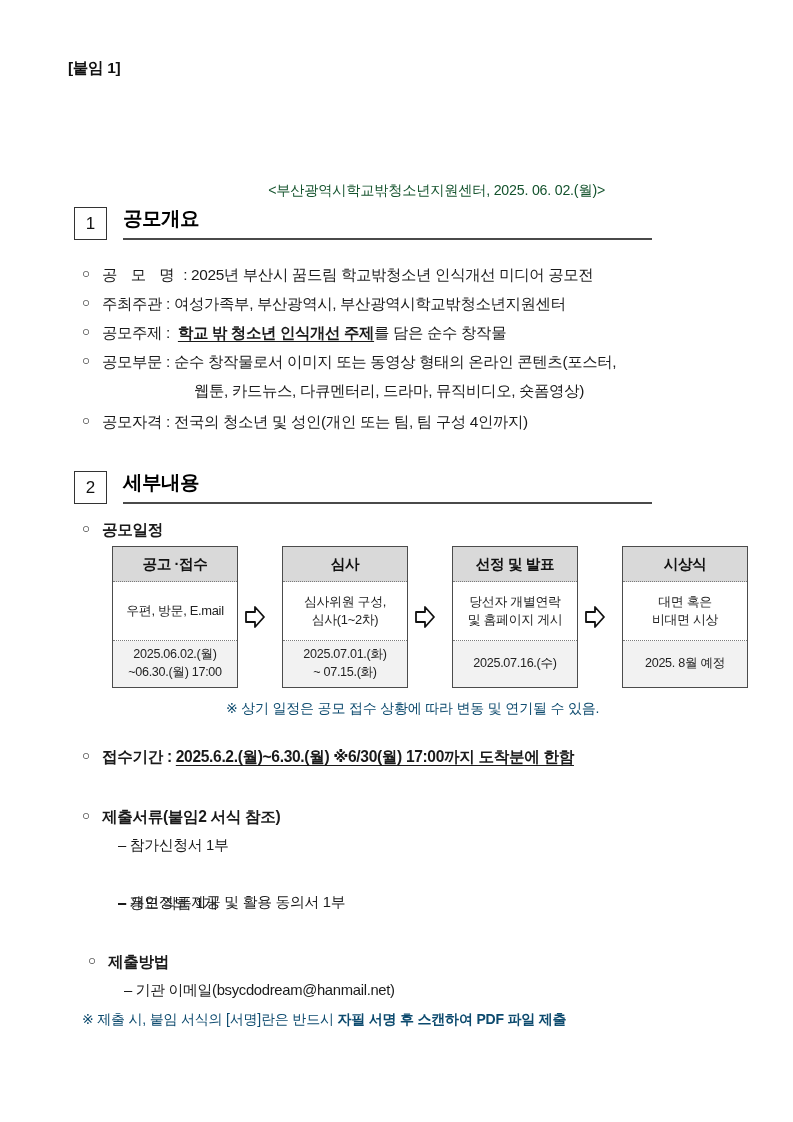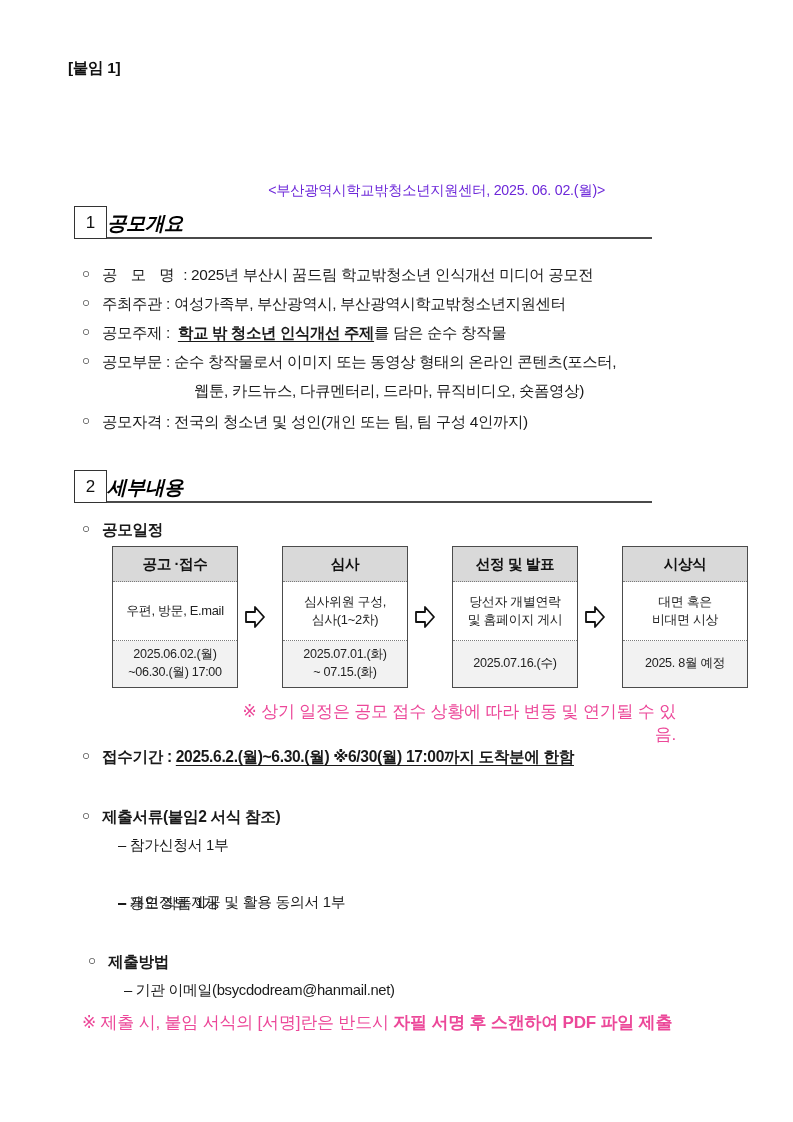--- a/index.html
+++ b/index.html
@@ -64,21 +64,21 @@
     white-space: nowrap;
   }
 
   
   .source-line {
     position: absolute;
     right: 71px;
     top: 181px;
     font-size: 14.2px;
     letter-spacing: -0.2px;
-    color: #6d28d9;
+    color: #14532d;
   }
 
   
   .section-head {
     position: absolute;
     display: flex;
     align-items: flex-end;
     width: 578px;
   }
   .section-num {
@@ -89,25 +89,24 @@
     display: flex;
     align-items: center;
     justify-content: center;
     font-size: 17px;
     font-weight: normal;
     color: #111;
     flex: 0 0 auto;
     background: #fff;
   }
   .section-title-wrap {
-    margin-left: 0;
+    margin-left: 16px;
     flex: 1 1 auto;
     border-bottom: 2px solid #4a4a4a;
-    padding-bottom: 2px;
-    font-style: italic;
+    padding-bottom: 8px;
   }
   .section-title {
     font-size: 19.5px;
     font-weight: bold;
     letter-spacing: -0.5px;
     color: #000;
     line-height: 1.25;
   }
 
   
@@ -141,24 +140,23 @@
 
   .dash-item {
     position: absolute;
     font-size: 14.8px;
     letter-spacing: -0.3px;
     color: #1a1a1a;
   }
 
   .note-line {
     position: absolute;
-    font-size: 17px;
+    font-size: 14px;
     letter-spacing: -0.2px;
-    color: #ec4899;
-    text-align: right;
+    color: #0c4a6e;
   }
 
   
   .flow {
     position: absolute;
     left: 102px;
     top: 546px;
     display: flex;
     align-items: center;
   }

